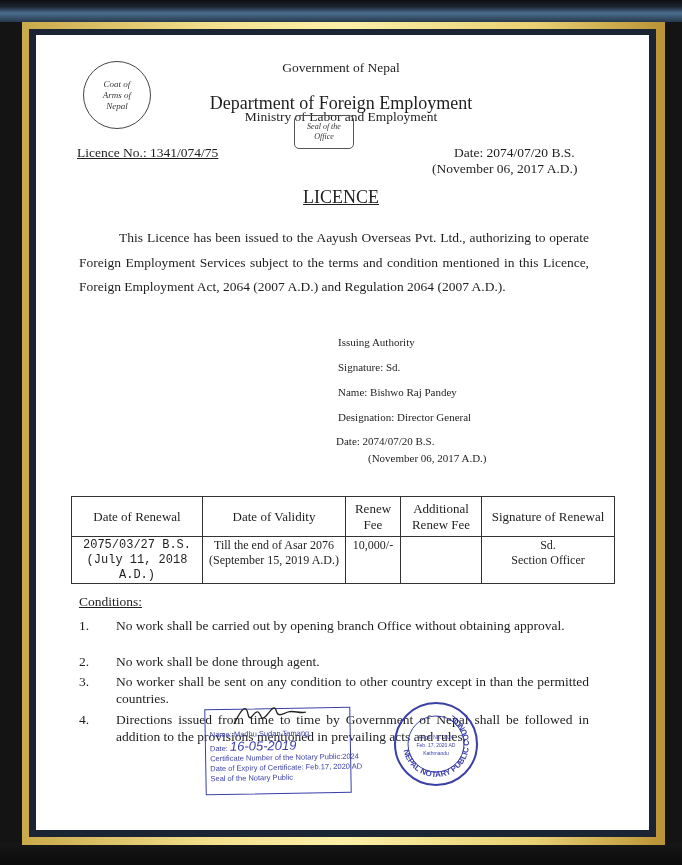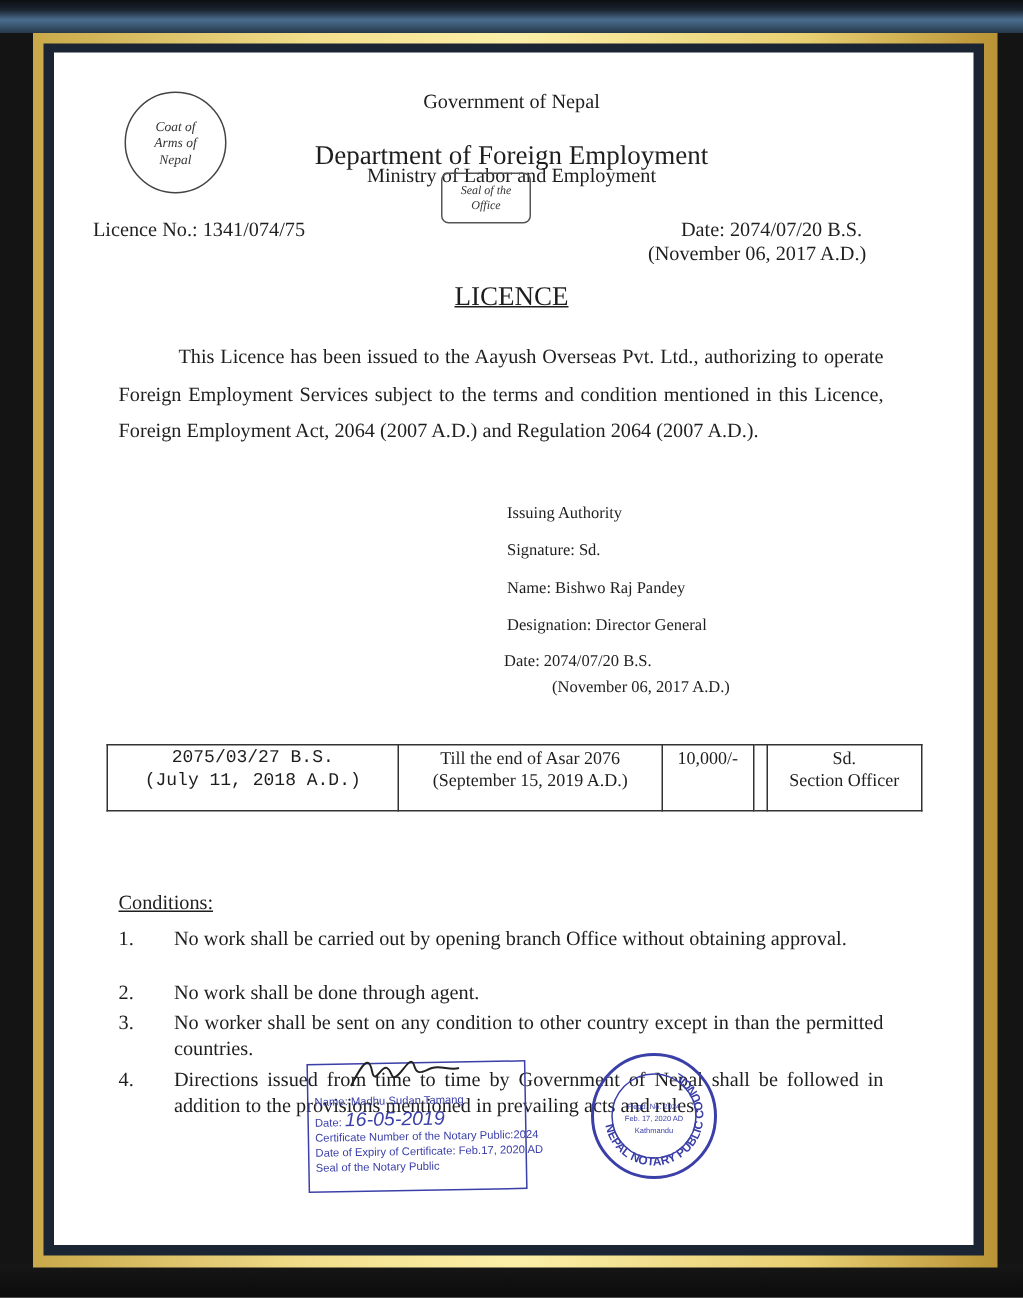--- a/index.html
+++ b/index.html
@@ -43,37 +43,44 @@
 
 <div class="coat">Coat of
 Arms of
 Nepal</div>
 <div class="abs hdr1" style="top:60px;">Government of Nepal</div>
 <div class="abs hdr1" style="top:77px;margin-top:32px;">Ministry of Labor and Employment</div>
 <div class="abs hdr3" style="top:93px;">Department of Foreign Employment</div>
 <div class="seal-office">Seal of the
 Office</div>
 
-<div class="abs t13" style="left:62px;top:145px;">Licence No.: 1341/074/75</div>
+<div class="abs t13" style="left:77px;top:145px;text-decoration:underline;">Licence No.: 1341/074/75</div>
 <div class="abs t13" style="left:454px;top:145px;">Date: 2074/07/20 B.S.</div>
 <div class="abs t13" style="left:432px;top:161px;">(November 06, 2017 A.D.)</div>
 
 <div class="abs title">LICENCE</div>
 
 <div class="para">This Licence has been issued to the Aayush Overseas  Pvt. Ltd., authorizing to operate Foreign Employment Services subject to the terms and condition mentioned in this Licence, Foreign Employment Act, 2064 (2007 A.D.) and Regulation 2064 (2007 A.D.).</div>
 
 <div class="auth" style="top:336px;">Issuing Authority</div>
 <div class="auth" style="top:361px;">Signature: Sd.</div>
 <div class="auth" style="top:386px;">Name: Bishwo Raj Pandey</div>
 <div class="auth" style="top:411px;">Designation: Director General</div>
 <div class="auth" style="top:435px;left:336px;">Date: 2074/07/20 B.S.</div>
 <div class="auth" style="top:452px;left:368px;">(November 06, 2017 A.D.)</div>
 
 <table class="renew">
   <tbody>
+      <tr>
+    <th style="width:124px;">Date of Renewal</th>
+    <th style="width:136px;">Date of Validity</th>
+    <th style="width:48px;">Renew Fee</th>
+    <th style="width:74px;">Additional Renew Fee</th>
+    <th>Signature of Renewal</th>
+  </tr>
   <tr>
     <td style="white-space:pre-line;font-family:Liberation Mono, monospace;">2075/03/27 B.S.
 (July 11, 2018 A.D.)</td>
     <td style="white-space:pre-line;">Till the end of Asar 2076
 (September 15, 2019 A.D.)</td>
     <td>10,000/-</td>
     <td></td>
     <td style="white-space:pre-line;">Sd.
 Section Officer</td>
   </tr>

